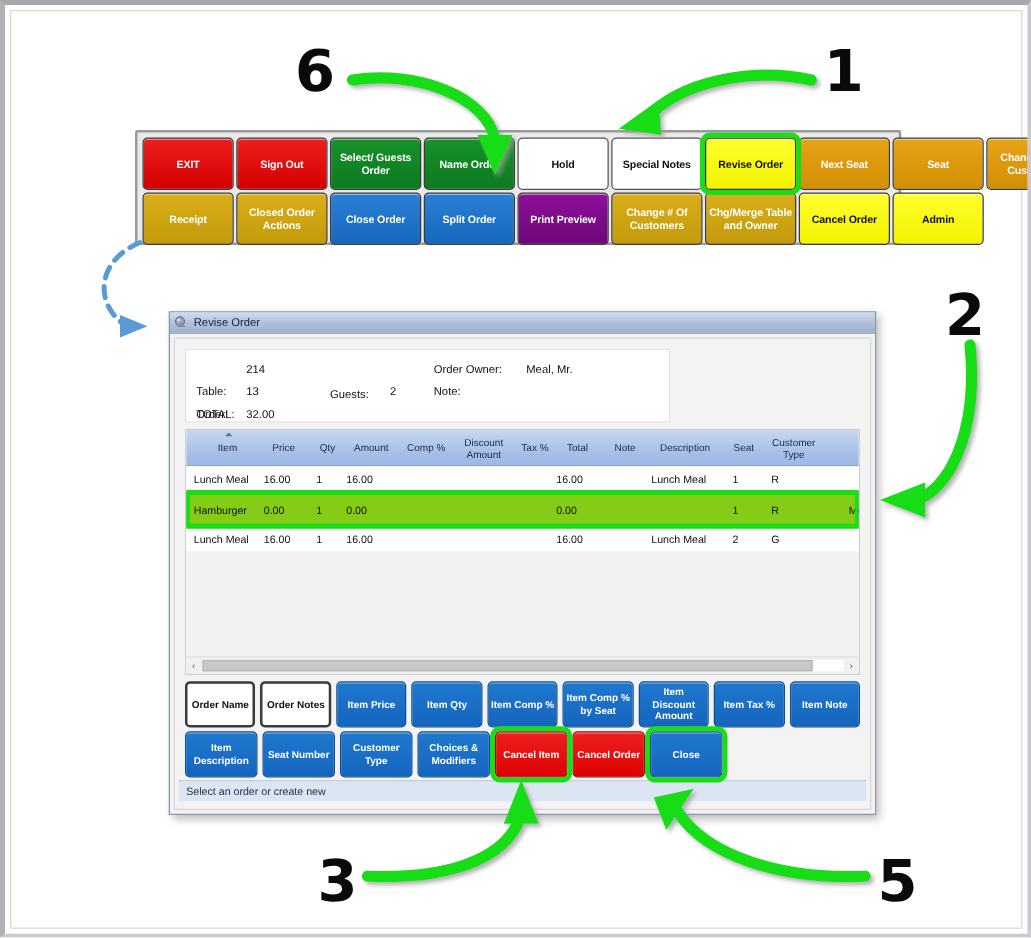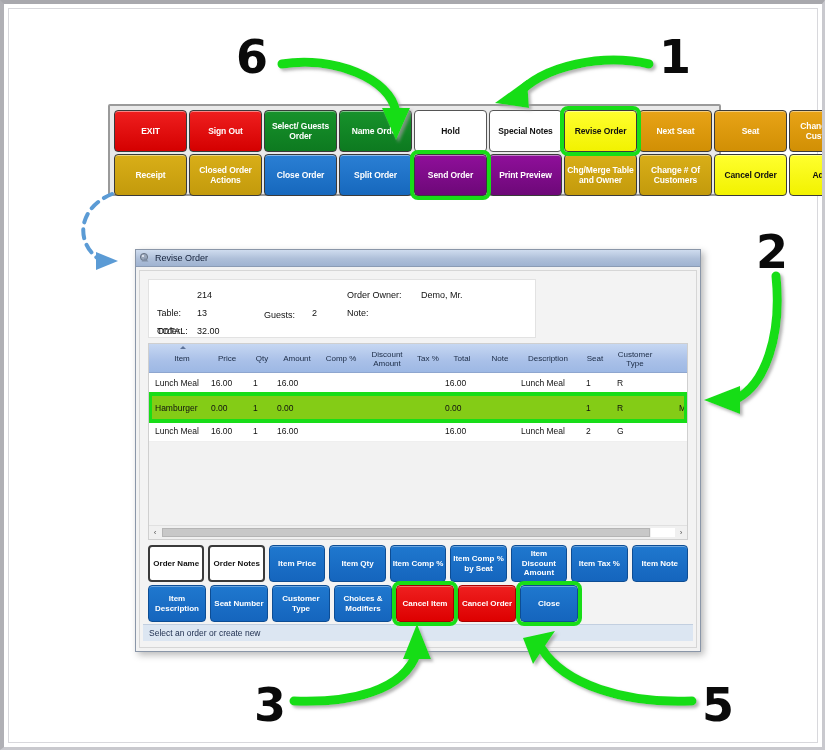--- a/index.html
+++ b/index.html
@@ -254,31 +254,28 @@
         </div>
         <div class="tb-btn c-gold">
           <span>Closed Order Actions</span>
         </div>
         <div class="tb-btn c-blue">
           <span>Close Order</span>
         </div>
         <div class="tb-btn c-blue">
           <span>Split Order</span>
         </div>
-        <div class="tb-btn c-purple hl-green">
-          <span>Send Order</span>
-        </div>
         <div class="tb-btn c-purple">
           <span>Print Preview</span>
         </div>
         <div class="tb-btn c-gold">
+          <span>Change # Of Customers</span>
+        </div>
+        <div class="tb-btn c-gold">
           <span>Chg/Merge Table and Owner</span>
-        </div>
-        <div class="tb-btn c-gold">
-          <span>Change # Of Customers</span>
         </div>
         <div class="tb-btn c-yellow">
           <span>Cancel Order</span>
         </div>
         <div class="tb-btn c-yellow">
           <span>Admin</span>
         </div>
       </div>
   </div>
 
@@ -293,21 +290,21 @@
       </span>
       <span>Revise Order</span>
     </div>
 
     <div id="dlg-body">
 
       <div id="info-panel">
         <span class="info-row lbl" style="left:8px; top:8px;margin-top:36px;">Order:</span>
         <span class="info-row val" style="left:48px; top:8px;">214</span>
         <span class="info-row lbl" style="left:198px; top:8px;">Order Owner:</span>
-        <span class="info-row val" style="left:272px; top:8px;">Demo, Mr.</span>
+        <span class="info-row val" style="left:272px; top:8px;">Meal, Mr.</span>
 
         <span class="info-row lbl" style="left:8px; top:26px;">Table:</span>
         <span class="info-row val" style="left:48px; top:26px;">13</span>
         <span class="info-row lbl" style="left:115px; top:28px;">Guests:</span>
         <span class="info-row val" style="left:163px; top:26px;">2</span>
         <span class="info-row lbl" style="left:198px; top:26px;">Note:</span>
         <span class="info-row val" style="left:238px; top:26px;"></span>
 
         <span class="info-row lbl" style="left:8px; top:44px;">TOTAL:</span>
         <span class="info-row val" style="left:48px; top:44px;">32.00</span>

